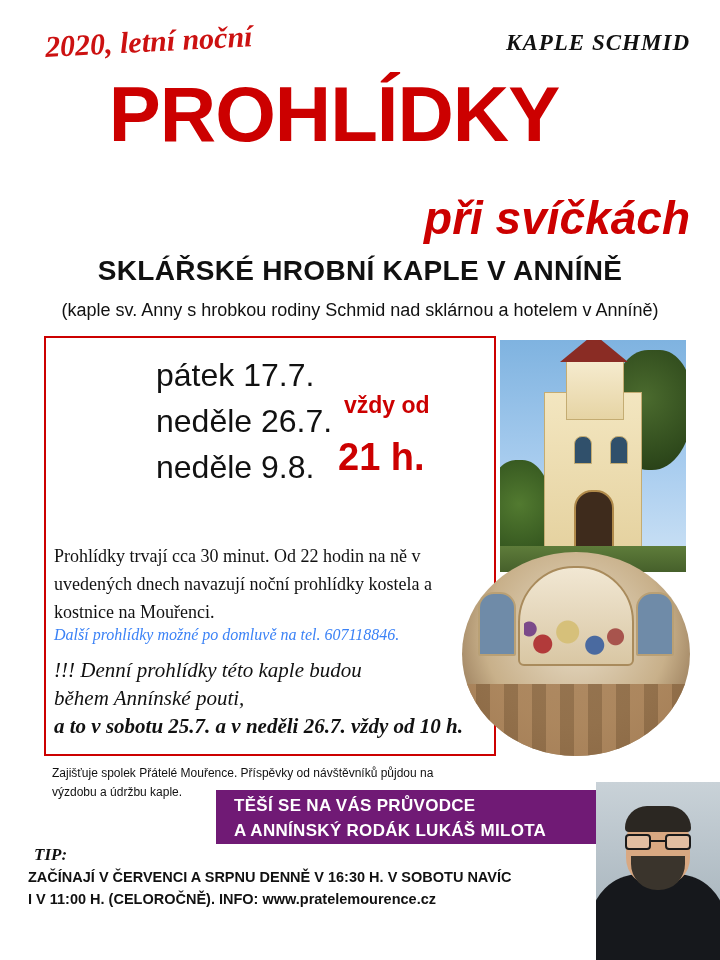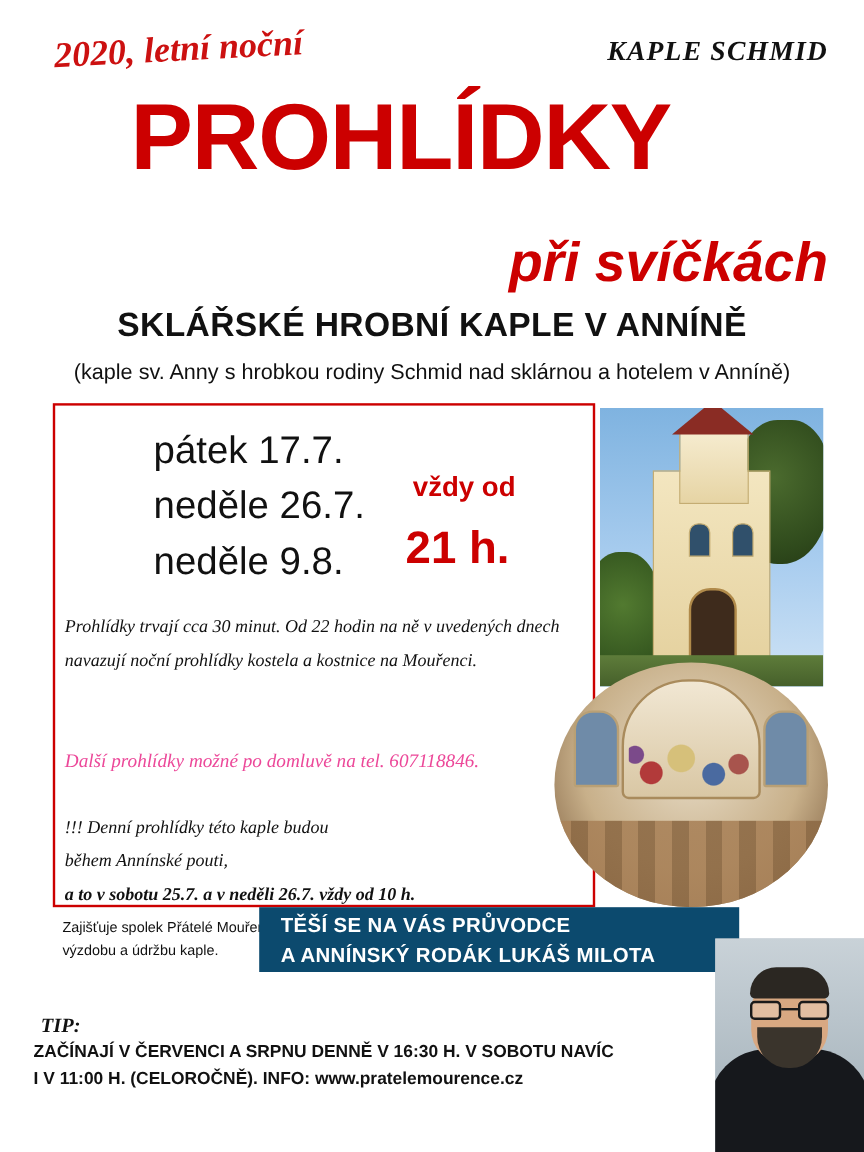--- a/index.html
+++ b/index.html
@@ -102,21 +102,21 @@
     left: 44px;
     width: 452px;
     height: 420px;
     border: 2px solid #cc0000;
     box-sizing: border-box;
   }
 
   .dates {
     position: absolute;
     top: 352px;
-    left: 128px;
+    left: 156px;
     font-size: 32px;
     line-height: 46px;
     color: #111;
   }
 
   .vzdy {
     position: absolute;
     top: 392px;
     left: 344px;
     font-weight: bold;
@@ -127,50 +127,49 @@
     position: absolute;
     top: 436px;
     left: 338px;
     font-weight: bold;
     font-size: 38px;
     color: #cc0000;
   }
 
   .para1 {
     position: absolute;
-    top: 509px;
+    top: 542px;
     left: 54px;
     width: 428px;
     font-family: "Liberation Serif", serif;
-    font-style: italic;
-    font-size: 15px;
+    font-size: 18px;
     line-height: 28px;
     color: #111;
   }
 
   .para2 {
     position: absolute;
     top: 622px;
     left: 54px;
     width: 420px;
     font-family: "Liberation Serif", serif;
     font-style: italic;
     font-size: 16px;
     line-height: 26px;
-    color: #ec4899;
+    color: #3b82f6;
   }
 
   .para3 {
     position: absolute;
-    top: 676px;
+    top: 656px;
     left: 54px;
     width: 420px;
     font-family: "Liberation Serif", serif;
     font-style: italic;
-    font-size: 15px;
+    font-size: 21px;
     line-height: 28px;
     color: #111;
   }
   .para3 .bold {
     font-weight: bold;
   }
 
   .footnote {
     position: absolute;
     top: 764px;
@@ -319,25 +318,25 @@
     width: 34px;
     height: 60px;
     background: #6f8ba8;
     border: 2px solid #b9a075;
     border-radius: 16px 16px 2px 2px;
   }
 
   
   .banner {
     position: absolute;
-    top: 756px;
+    top: 790px;
     left: 216px;
     width: 400px;
     height: 54px;
-    background: #0c4a6e;
+    background: #701a75;
     color: #ffffff;
     font-weight: bold;
     font-size: 17px;
     line-height: 25px;
     padding: 3px 0 0 18px;
     box-sizing: border-box;
     letter-spacing: .3px;
   }
 
   

